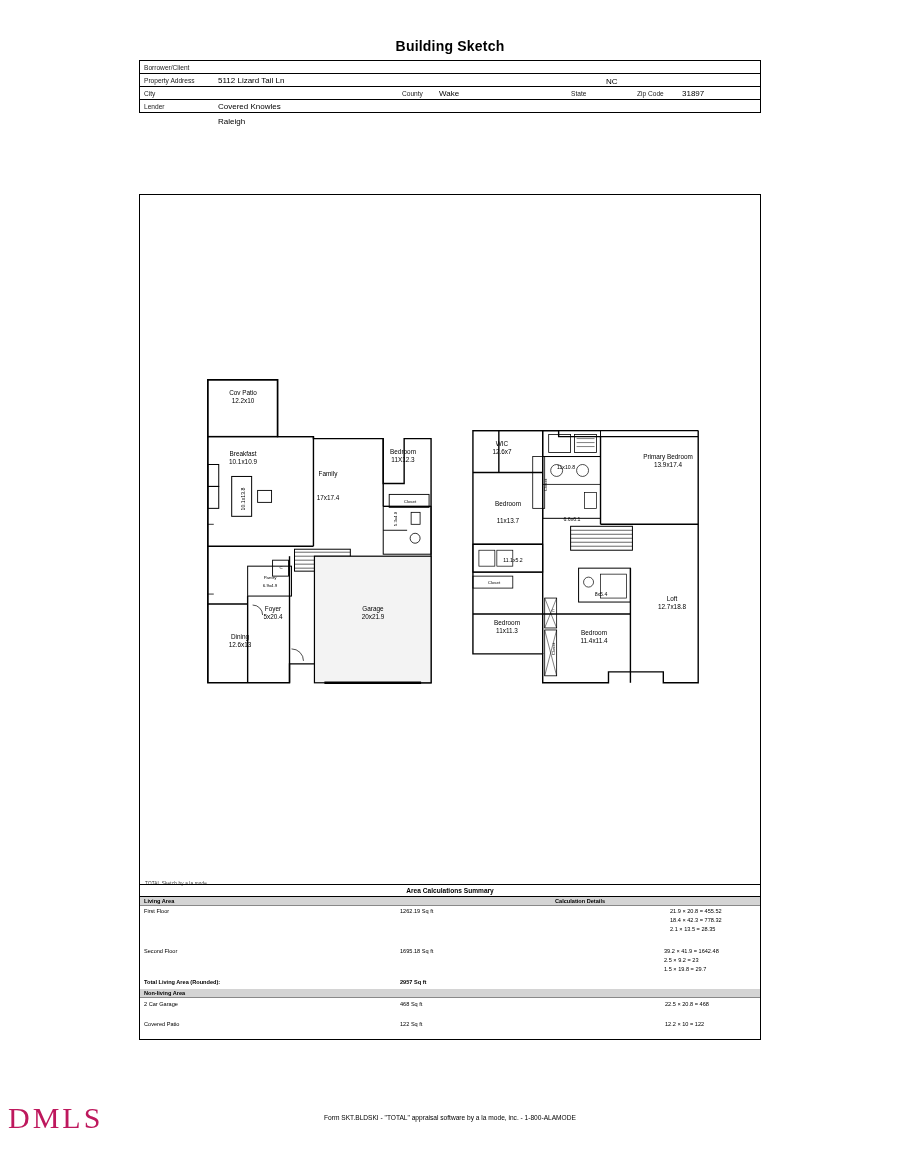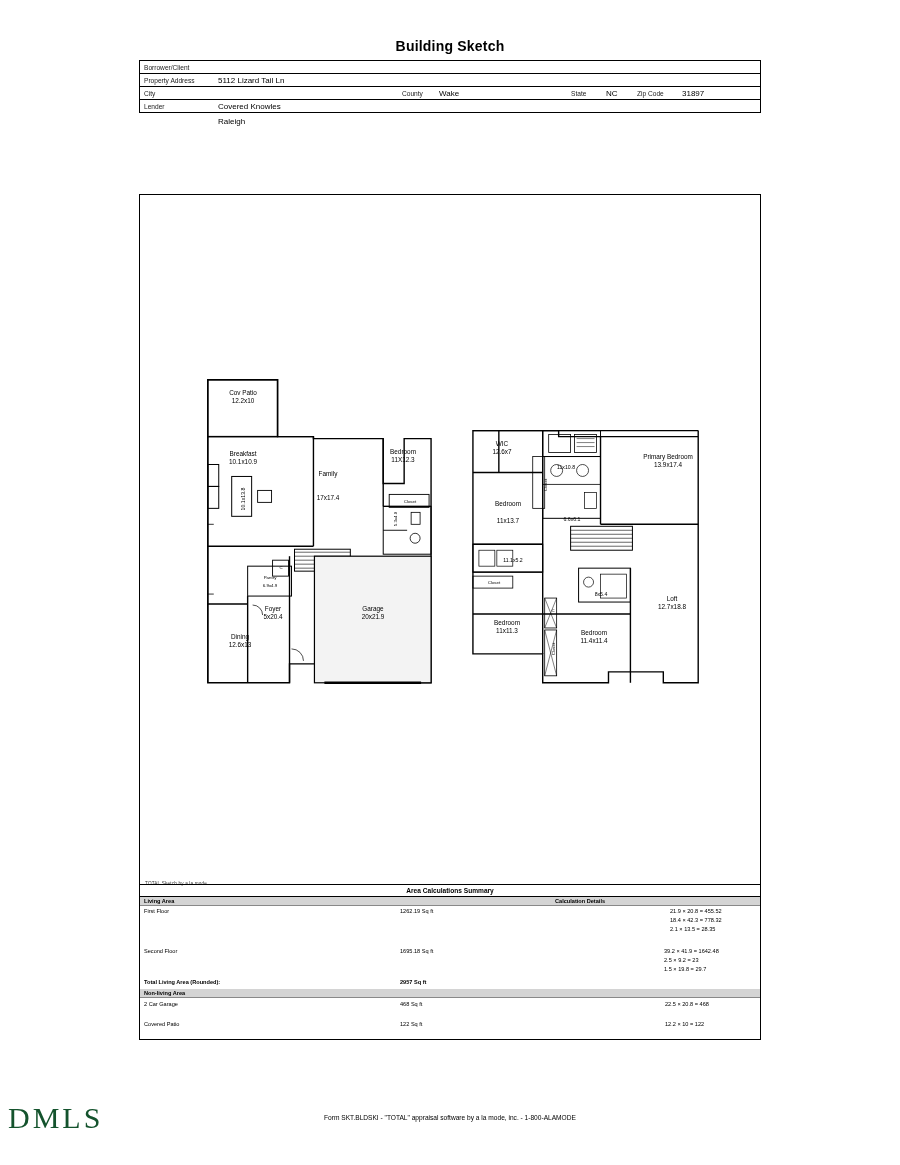--- a/index.html
+++ b/index.html
@@ -66,21 +66,21 @@
   .bold { font-weight:bold; }
   
   .det { font-size:5.6px; }
   
   .footer {
     position:absolute; left:0; bottom:44px; width:100%;
     text-align:center; font-size:6.6px; color:#000;
   }
   .dmls {
     position:absolute; left:8px; bottom:30px;
-    font-size:30px; letter-spacing:3px; color:#14532d;
+    font-size:30px; letter-spacing:3px; color:#be185d;
     font-family:"Liberation Serif", serif;
   }
   
   .plan { position:absolute; left:0; top:0; width:100%; height:100%; }
   .lbl {
     position:absolute; font-size:6.4px; text-align:center;
     line-height:8px; white-space:nowrap;
   }
   .lbl.sm { font-size:5.2px; }
   .lbl.xs { font-size:4.4px; }
@@ -102,21 +102,21 @@
   <div class="info-row info-label" style="left:4px; top:16px;">Property Address</div>
   <div class="info-row info-value" style="left:69px; top:15px;">5112 Lizard Tail Ln</div>
 
   <div class="info-row info-label" style="left:4px; top:29px;">City</div>
   <div class="info-row info-value" style="left:69px; top:28px;margin-top:28px;">Raleigh</div>
 
   <div class="info-row info-label" style="left:262px; top:29px;">County</div>
   <div class="info-row info-value" style="left:290px; top:28px;">Wake</div>
 
   <div class="info-row info-label" style="left:431px; top:29px;">State</div>
-  <div class="info-row info-value" style="left:457px; top:28px;">NC</div>
+  <div class="info-row info-value" style="left:457px; top:16px;">NC</div>
 
   <div class="info-row info-label" style="left:497px; top:29px;">Zip Code</div>
   <div class="info-row info-value" style="left:533px; top:28px;">31897</div>
 
   <div class="info-row info-label" style="left:4px; top:42px;">Lender</div>
   <div class="info-row info-value" style="left:69px; top:41px;">Covered Knowles</div>
 </div>
 
 <div class="sketch-frame">
 

